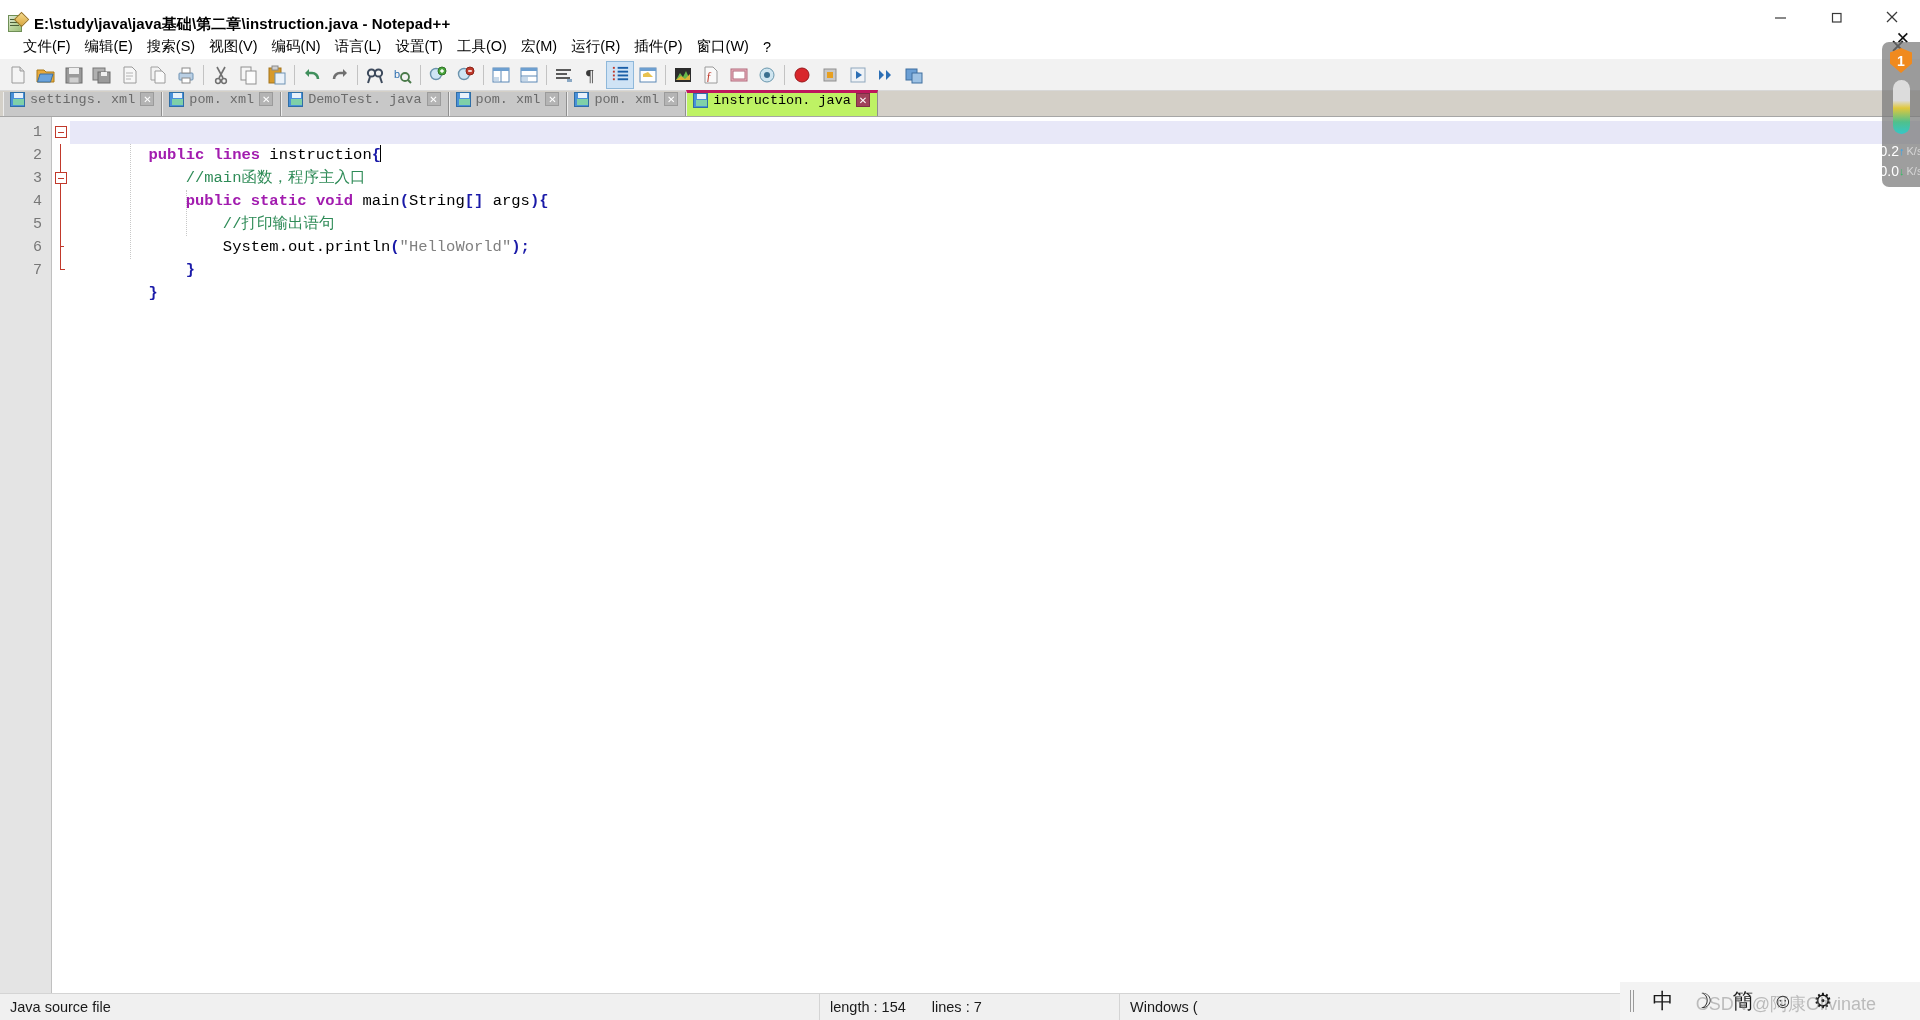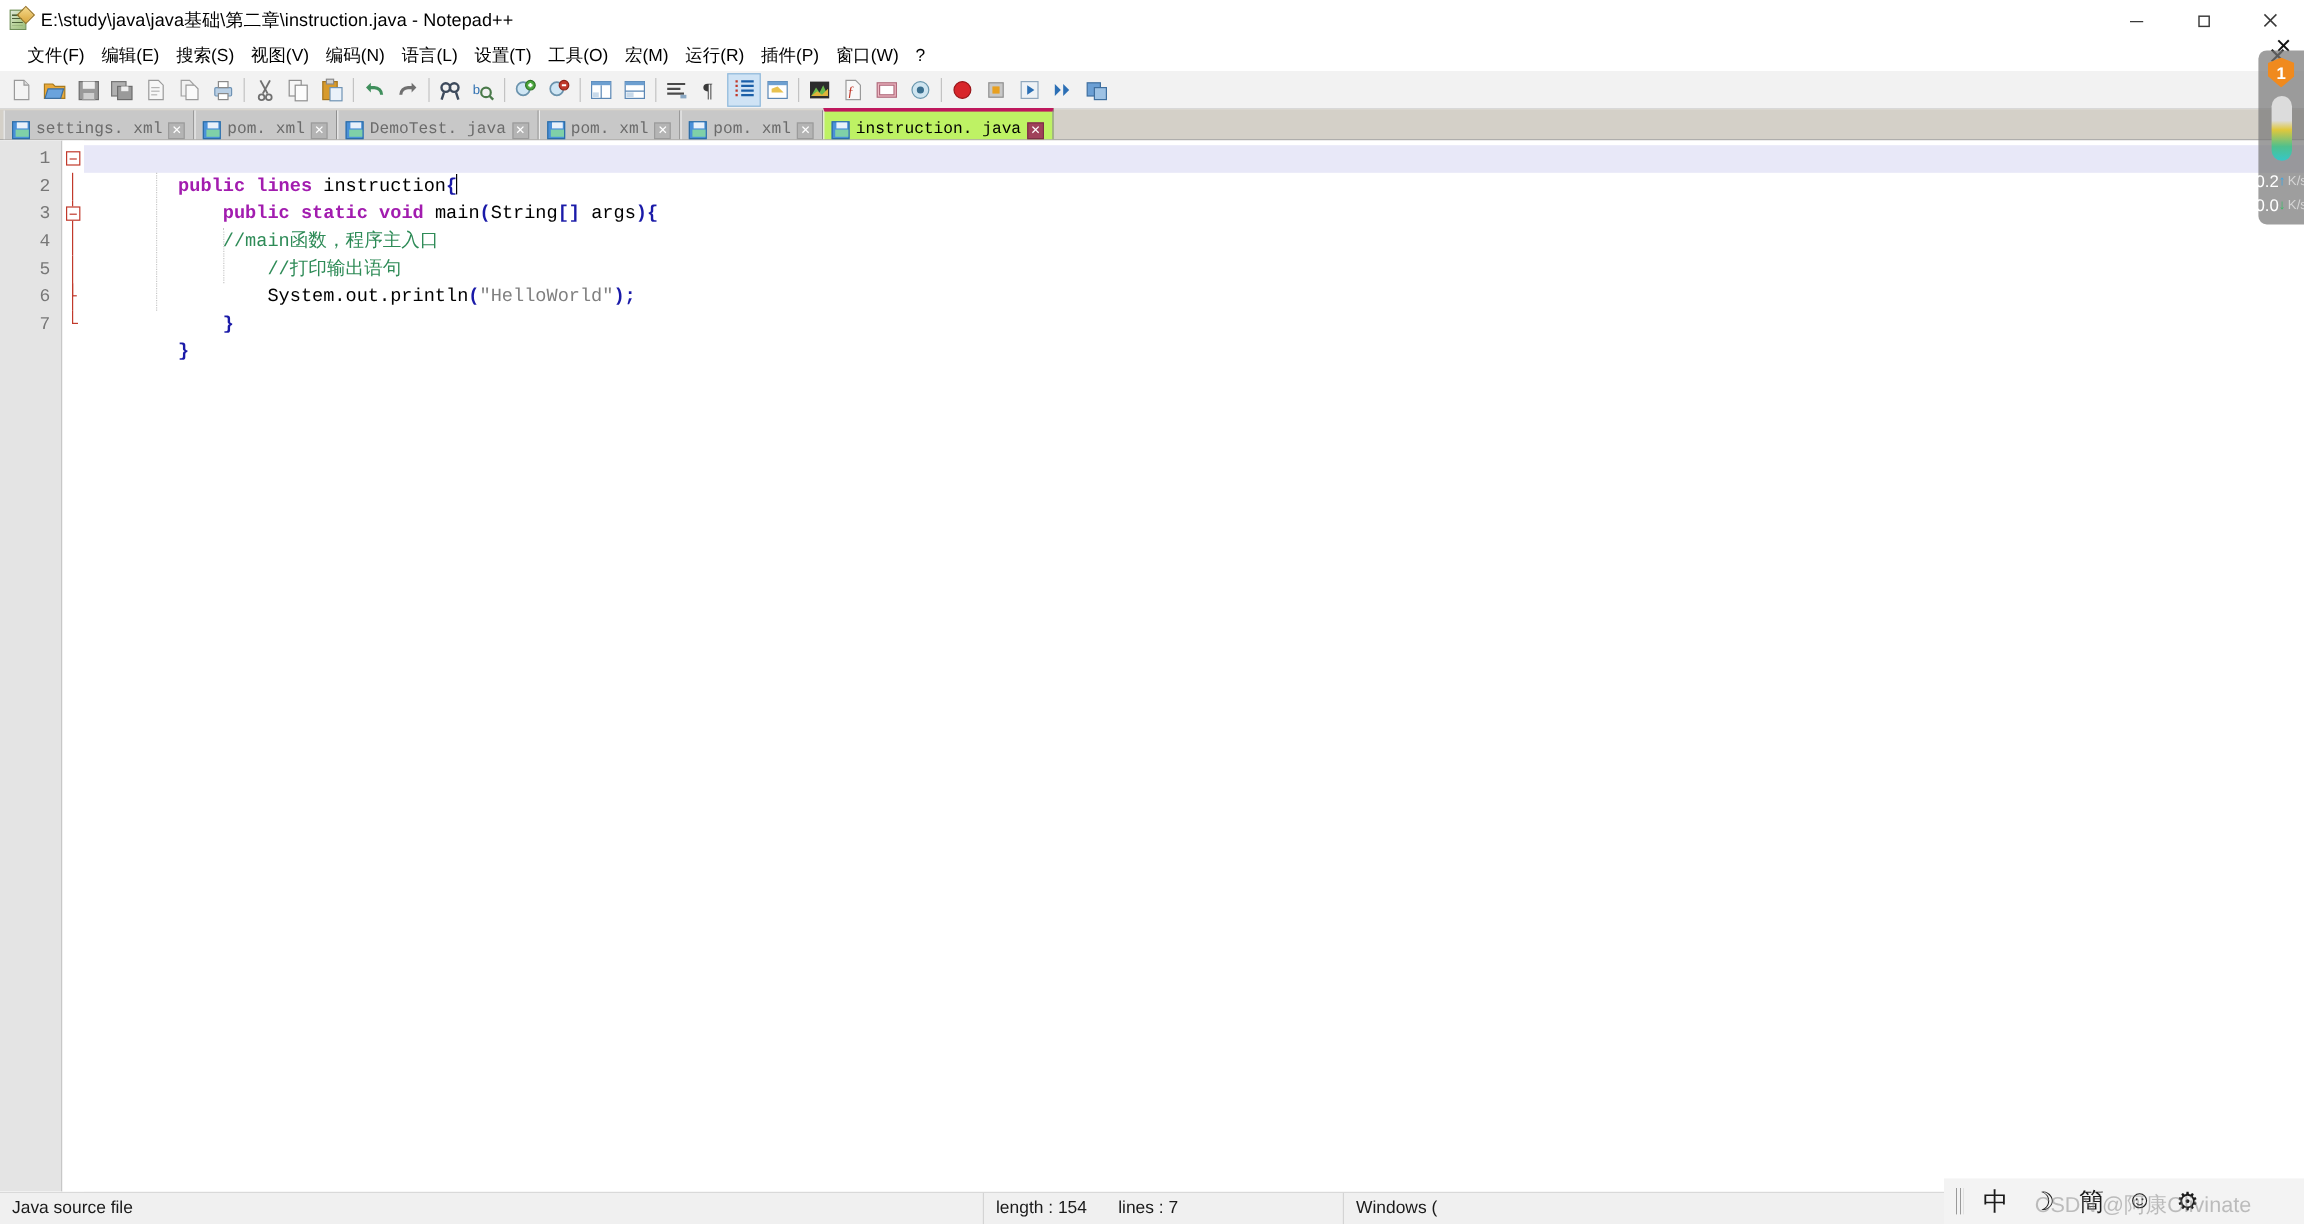--- a/index.html
+++ b/index.html
@@ -16,23 +16,24 @@
     background: #ffffff;
     display: flex;
     flex-direction: column;
   }
 
   
   .titlebar {
     height: 34px;
     background: #ffffff;
     display: flex;
-    align-items: center;
+    align-items: flex-end;
     flex: 0 0 34px;
     position: relative;
+    font-weight: bold;
   }
   .title-icon {
     width: 20px; height: 20px;
     margin-left: 7px; margin-right: 7px;
     position: relative;
     flex: 0 0 20px;
   }
   .title-icon .pad {
     position: absolute; left: 1px; top: 1px;
     width: 14px; height: 17px;
@@ -129,21 +130,21 @@
     flex: 0 0 26px;
     background: #d4d0c8;
     display: flex;
     align-items: flex-end;
     padding-left: 3px;
     border-bottom: 1px solid #a6a6a6;
   }
   .tab {
     height: 24px;
     display: flex;
-    align-items: flex-end;
+    align-items: flex-start;
     gap: 5px;
     padding: 0 7px 0 6px;
     background: #c8c8c8;
     border-left: 1px solid #ededed;
     border-right: 1px solid #8f8f8f;
     font-family: "Liberation Mono", monospace;
     font-size: 13.5px;
     color: #6b6b6b;
     white-space: nowrap;
     position: relative;
@@ -786,25 +787,25 @@
 
     <div class="code">
       <div class="guide" style="left:60px; top:27px; height:115px;"></div>
       <div class="guide" style="left:116px; top:73px; height:46px;"></div>
 
       <div class="line current">
         <span class="kw">public</span><span class="plain"> </span><span class="kw">lines</span><span class="plain"> instruction</span><span class="brace">{</span><span class="caret"></span>
       </div>
 
       <div class="line">
+        <span class="plain">    </span><span class="comment">//main函数，程序主入口</span>
+      </div>
+
+      <div class="line">
         <span class="plain">    </span><span class="kw">public</span><span class="plain"> </span><span class="kw">static</span><span class="plain"> </span><span class="kw">void</span><span class="plain"> main</span><span class="brkt">(</span><span class="plain">String</span><span class="brkt">[]</span><span class="plain"> args</span><span class="brkt">)</span><span class="brace">{</span>
-      </div>
-
-      <div class="line">
-        <span class="plain">    </span><span class="comment">//main函数，程序主入口</span>
       </div>
 
       <div class="line">
         <span class="plain">        </span><span class="comment">//打印输出语句</span>
       </div>
 
       <div class="line">
         <span class="plain">        System.out.println</span><span class="brkt">(</span><span class="str">"HelloWorld"</span><span class="brkt">)</span><span class="brkt">;</span>
       </div>
 

